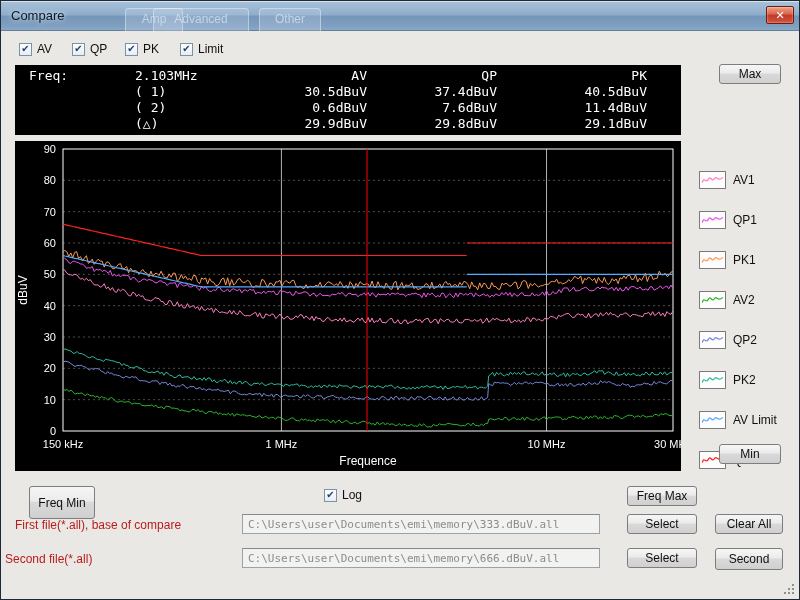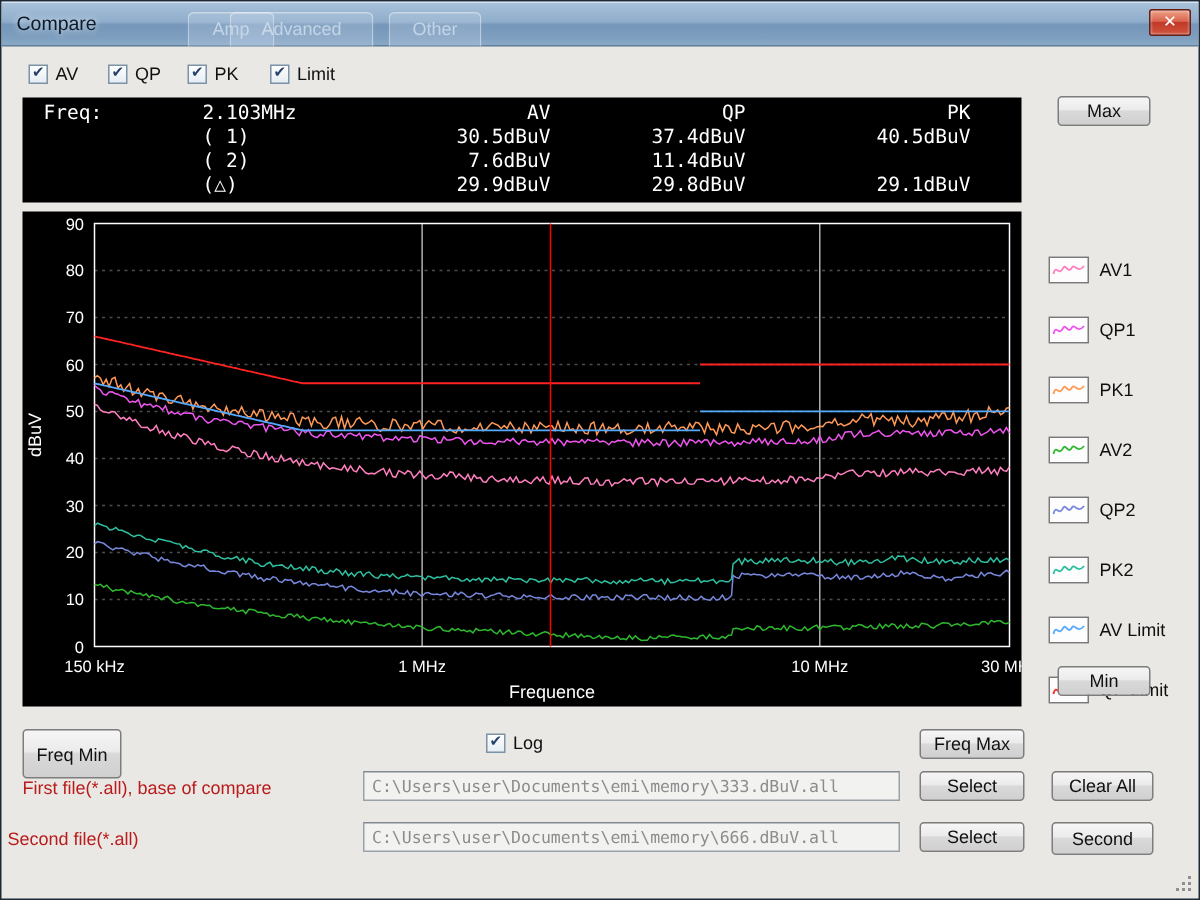--- a/index.html
+++ b/index.html
@@ -33,21 +33,21 @@
   .chart-panel{position:absolute;left:14px;top:140px;width:666px;height:330px;background:#000;}
   svg text{font-family:"Liberation Sans",sans-serif;}
   
   .legend{position:absolute;left:698px;top:170px;display:flex;flex-direction:column;gap:22px;}
   .lg-item{display:flex;align-items:center;gap:7px;height:18px;}
   .lg-item svg{background:#fdfdfd;border:1px solid #7a7a7a;}
   .lg-item span{font-size:12px;color:#101010;}
   
   .btn{position:absolute;background:linear-gradient(180deg,#f6f6f6 0%,#ebebeb 45%,#d9d9d9 50%,#d0d0d0 100%);
     border:1px solid #7d7d7d;border-radius:3px;font-size:12px;color:#101010;
-    display:flex;align-items:center;justify-content:center;cursor:pointer;font-family:inherit;}
+    display:flex;align-items:center;justify-content:center;cursor:pointer;font-family:inherit;margin-left:14px;}
   .lbl{position:absolute;font-size:12px;color:#b91c1c;white-space:nowrap;}
   .tb{position:absolute;background:#f2f2f1;border:1px solid #9aa1a8;border-top-color:#83898f;
     color:#8c8c8c;font-family:"DejaVu Sans Mono",monospace;font-size:11px;padding:0 5px;height:20px;}
   
   .grip{position:absolute;right:4px;bottom:4px;width:12px;height:12px;}
   .grip::after{content:'';position:absolute;left:1px;top:1px;width:2px;height:2px;background:transparent;
     box-shadow:8px 8px 0 #8f8f8f,8px 4px 0 #8f8f8f,4px 8px 0 #8f8f8f,8px 0 0 #8f8f8f,4px 4px 0 #8f8f8f,0 8px 0 #8f8f8f;}
 </style>
 </head>
 <body>
@@ -92,20 +92,21 @@
     <div class="r-row">
       <span class="c0"></span>
       <span>( 1)</span>
       <span class="num">30.5dBuV</span>
       <span class="num">37.4dBuV</span>
       <span class="num">40.5dBuV</span>
     </div>
     <div class="r-row">
       <span class="c0"></span>
       <span>( 2)</span>
+      <span class="num">0.6dBuV</span>
       <span class="num">7.6dBuV</span>
       <span class="num">11.4dBuV</span>
     </div>
     <div class="r-row">
       <span class="c0"></span>
       <span>(△)</span>
       <span class="num">29.9dBuV</span>
       <span class="num">29.8dBuV</span>
       <span class="num">29.1dBuV</span>
     </div>

